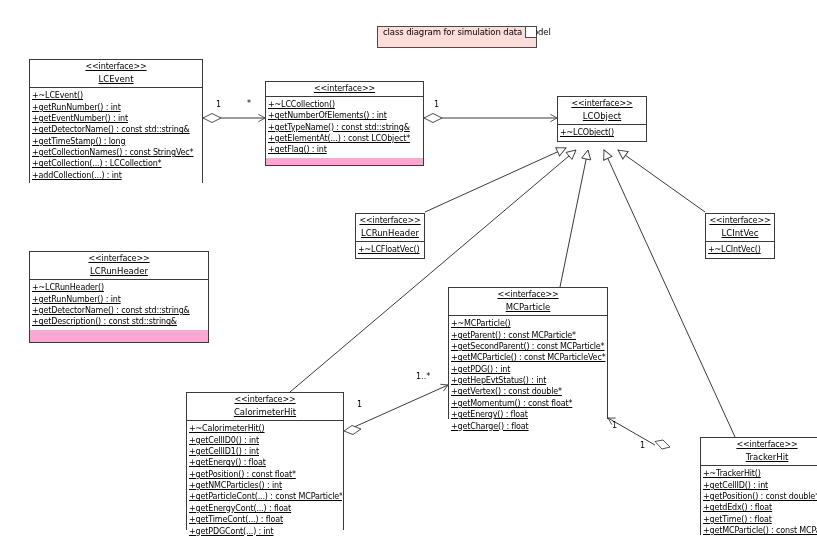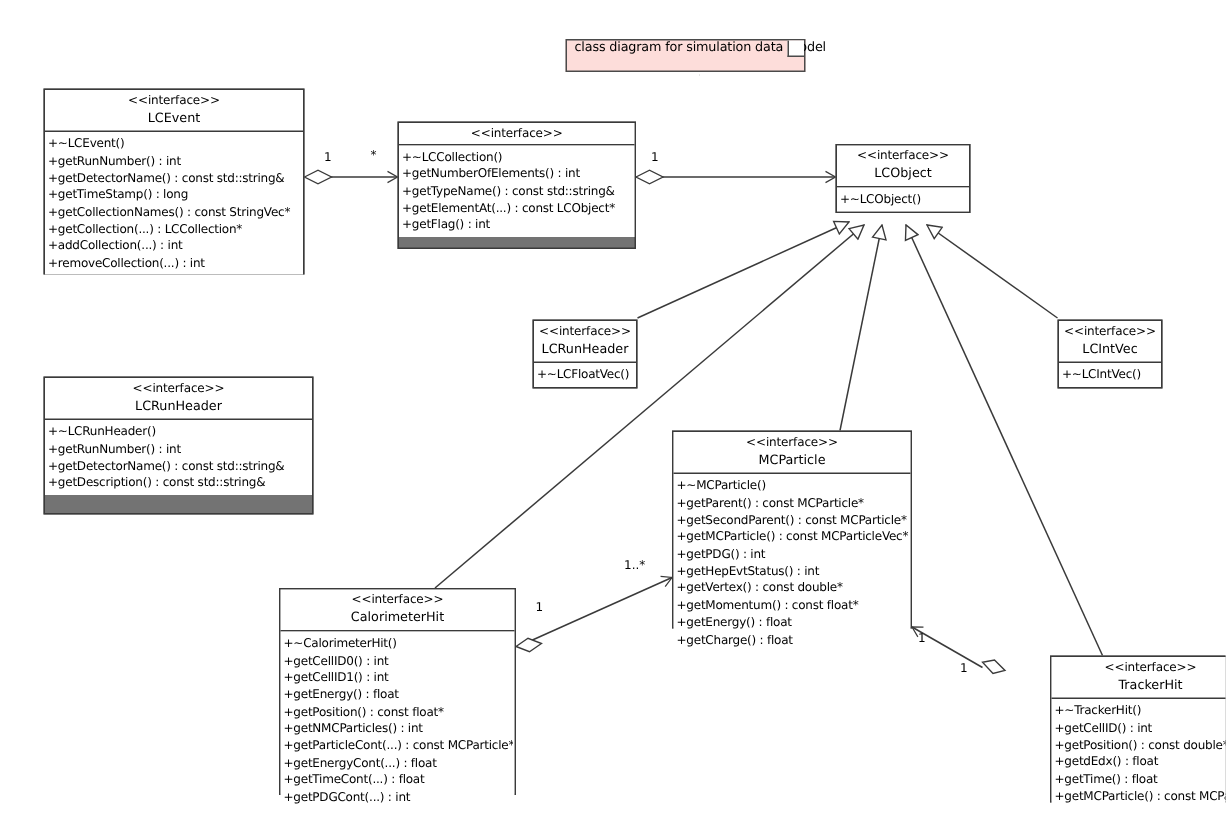--- a/index.html
+++ b/index.html
@@ -19,23 +19,24 @@
     width: 817px; height: 545px;
   }
   svg.edges {
     position: absolute; left: 0; top: 0;
     width: 817px; height: 545px;
     pointer-events: none;
   }
   .umlbox {
     position: absolute;
     border: 1px solid #3a3a3a;
-    background: #737373;
+    background: #f9a8d4;
     box-sizing: border-box;
     z-index: 5;
+    text-decoration: underline;
   }
   .umlbox .hdr {
     text-align: center;
     padding: 2px 2px 1px 2px;
     line-height: 1.35;
     border-bottom: 1px solid #3a3a3a;
     background: #ffffff;
   }
   .umlbox .stereo {
     display: block;
@@ -157,26 +158,26 @@
   </div>
 
   <div class="umlbox" style="left:29px; top:59px; width:174px; height:124px;">
     <div class="hdr">
       <span class="stereo">&lt;&lt;interface&gt;&gt;</span>
       <span class="cname">LCEvent</span>
     </div>
     <div class="ops">
       <div class="op">+~LCEvent()</div>
       <div class="op">+getRunNumber() : int</div>
+      <div class="op">+getEventNumber() : int</div>
       <div class="op">+getDetectorName() : const std::string&amp;</div>
       <div class="op">+getTimeStamp() : long</div>
       <div class="op">+getCollectionNames() : const StringVec*</div>
       <div class="op">+getCollection(...) : LCCollection*</div>
       <div class="op">+addCollection(...) : int</div>
-      <div class="op">+removeCollection(...) : int</div>
     </div>
   </div>
 
   <div class="umlbox" style="left:265px; top:81px; width:159px; height:85px;">
     <div class="hdr">
       <span class="stereo">&lt;&lt;interface&gt;&gt;</span>
     </div>
     <div class="ops">
       <div class="op">+~LCCollection()</div>
       <div class="op">+getNumberOfElements() : int</div>

